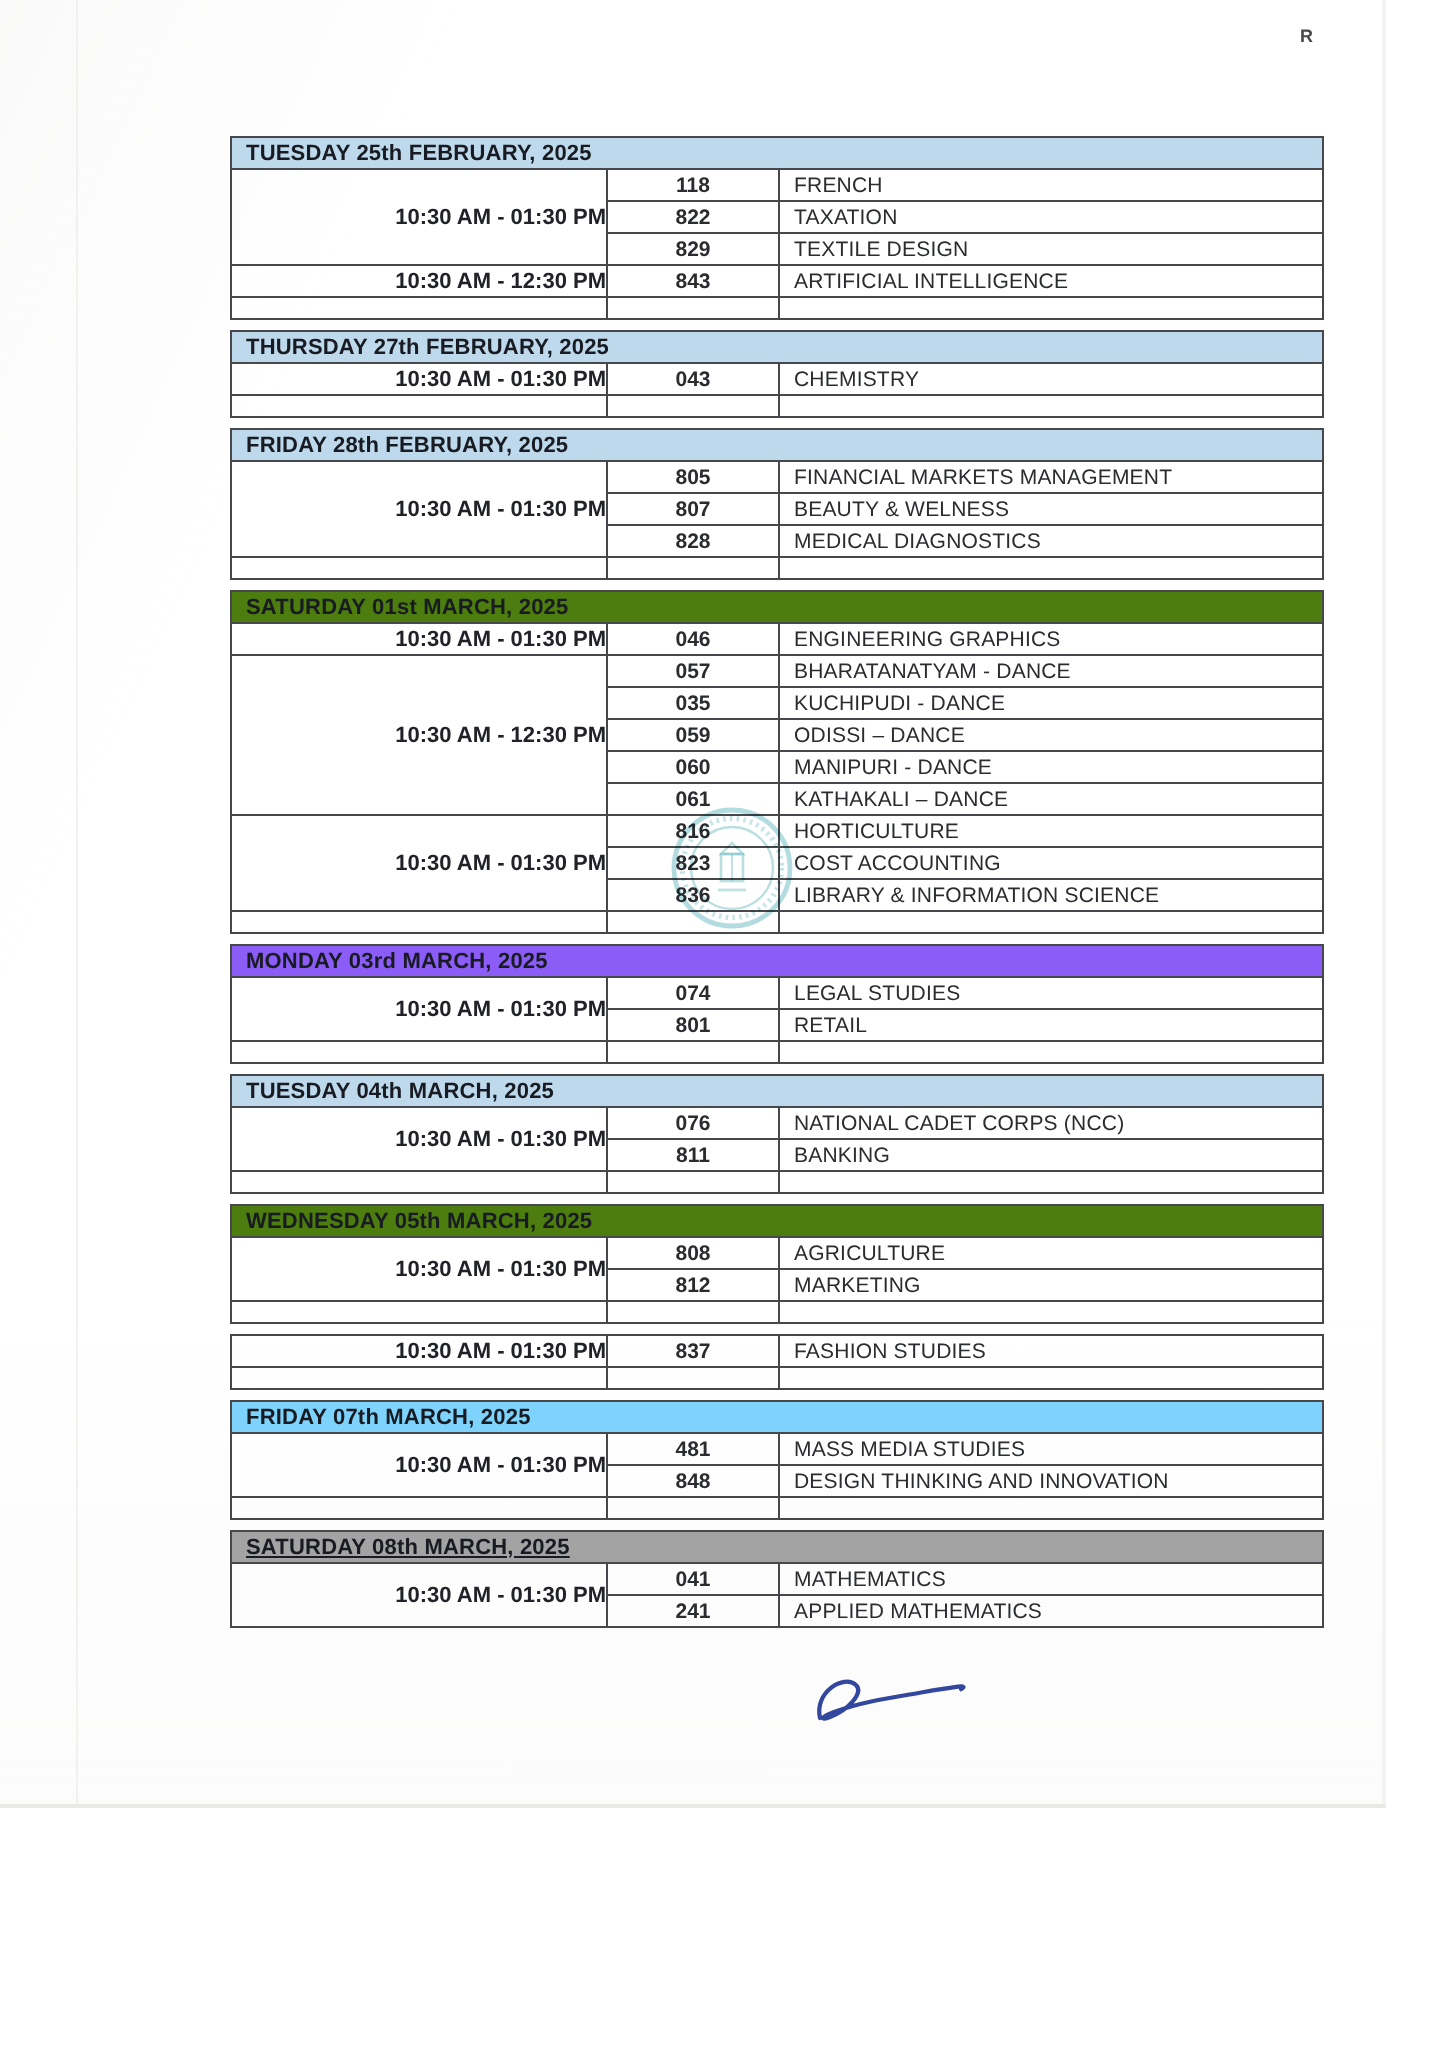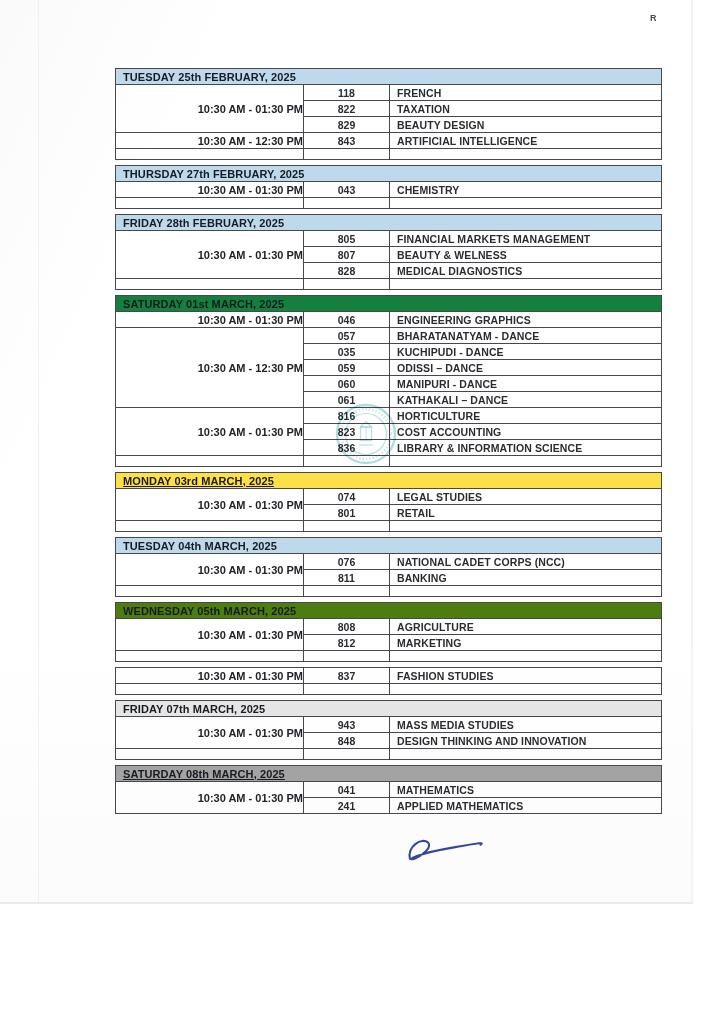--- a/index.html
+++ b/index.html
@@ -35,21 +35,21 @@
     padding:0;
   }
   td.datebar{
     font-weight:bold;font-size:11px;color:#181b22;
     padding:1px 0 1px 7px;height:13px;letter-spacing:0.1px;
   }
   tr.data td{height:15px;}
   tr.empty td{height:10px;}
   td.time{text-align:right;font-weight:bold;font-size:11px;color:#202227;}
   td.code{text-align:center;font-weight:600;}
-  td.subject{padding-left:7px;font-weight:700;letter-spacing:0.1px;}
+  td.subject{padding-left:7px;font-weight:400;letter-spacing:0.1px;}
   .stamp{
     position:absolute;left:334px;top:402px;width:64px;height:64px;
     mix-blend-mode:multiply;opacity:0.75;pointer-events:none;
   }
   .signature{
     position:absolute;left:394px;top:832px;width:104px;height:42px;
     pointer-events:none;
   }
 </style>
 </head>
@@ -77,21 +77,21 @@
           <td class="time" rowspan="3">10:30 AM - 01:30 PM</td>
           <td class="code">118</td>
           <td class="subject">FRENCH</td>
         </tr>
         <tr class="data">
           <td class="code">822</td>
           <td class="subject">TAXATION</td>
         </tr>
         <tr class="data">
           <td class="code">829</td>
-          <td class="subject">BEAUTY DESIGN</td>
+          <td class="subject">TEXTILE DESIGN</td>
         </tr>
         <tr class="data">
           <td class="time" rowspan="1">10:30 AM - 12:30 PM</td>
           <td class="code">843</td>
           <td class="subject">ARTIFICIAL INTELLIGENCE</td>
         </tr>
         <tr class="empty">
           <td class="time"></td>
           <td class="code"></td>
           <td class="subject"></td>
@@ -151,21 +151,21 @@
       </tbody>
     </table>
     <table class="section">
       <colgroup>
         <col class="c-time">
         <col class="c-code">
         <col class="c-subj">
       </colgroup>
       <tbody>
         <tr>
-          <td class="datebar" colspan="3" style="background: #15803d; color: rgb(24, 27, 34);">SATURDAY 01st MARCH, 2025</td>
+          <td class="datebar" colspan="3" style="background: #4d7c0f; color: rgb(24, 27, 34);">SATURDAY 01st MARCH, 2025</td>
         </tr>
         <tr class="data">
           <td class="time" rowspan="1">10:30 AM - 01:30 PM</td>
           <td class="code">046</td>
           <td class="subject">ENGINEERING GRAPHICS</td>
         </tr>
         <tr class="data">
           <td class="time" rowspan="5">10:30 AM - 12:30 PM</td>
           <td class="code">057</td>
           <td class="subject">BHARATANATYAM - DANCE</td>
@@ -207,21 +207,21 @@
       </tbody>
     </table>
     <table class="section">
       <colgroup>
         <col class="c-time">
         <col class="c-code">
         <col class="c-subj">
       </colgroup>
       <tbody>
         <tr>
-          <td class="datebar" colspan="3" style="background: #fde047; color: rgb(24, 27, 34); text-decoration: underline;">MONDAY 03rd MARCH, 2025</td>
+          <td class="datebar" colspan="3" style="background: #8b5cf6; color: rgb(24, 27, 34);">MONDAY 03rd MARCH, 2025</td>
         </tr>
         <tr class="data">
           <td class="time" rowspan="2">10:30 AM - 01:30 PM</td>
           <td class="code">074</td>
           <td class="subject">LEGAL STUDIES</td>
         </tr>
         <tr class="data">
           <td class="code">801</td>
           <td class="subject">RETAIL</td>
         </tr>
@@ -304,25 +304,25 @@
       </tbody>
     </table>
     <table class="section">
       <colgroup>
         <col class="c-time">
         <col class="c-code">
         <col class="c-subj">
       </colgroup>
       <tbody>
         <tr>
-          <td class="datebar" colspan="3" style="background: #e5e5e5; color: rgb(24, 27, 34);">FRIDAY 07th MARCH, 2025</td>
-        </tr>
-        <tr class="data">
-          <td class="time" rowspan="2">10:30 AM - 01:30 PM</td>
-          <td class="code">943</td>
+          <td class="datebar" colspan="3" style="background: #7dd3fc; color: rgb(24, 27, 34);">FRIDAY 07th MARCH, 2025</td>
+        </tr>
+        <tr class="data">
+          <td class="time" rowspan="2">10:30 AM - 01:30 PM</td>
+          <td class="code">481</td>
           <td class="subject">MASS MEDIA STUDIES</td>
         </tr>
         <tr class="data">
           <td class="code">848</td>
           <td class="subject">DESIGN THINKING AND INNOVATION</td>
         </tr>
         <tr class="empty">
           <td class="time"></td>
           <td class="code"></td>
           <td class="subject"></td>

